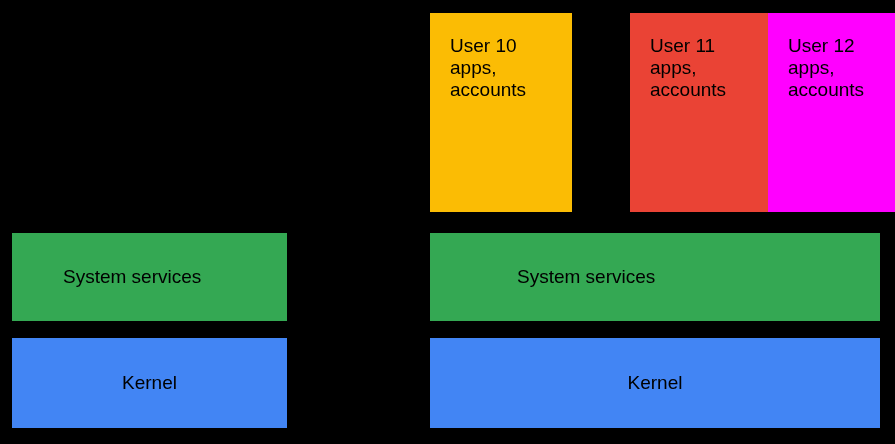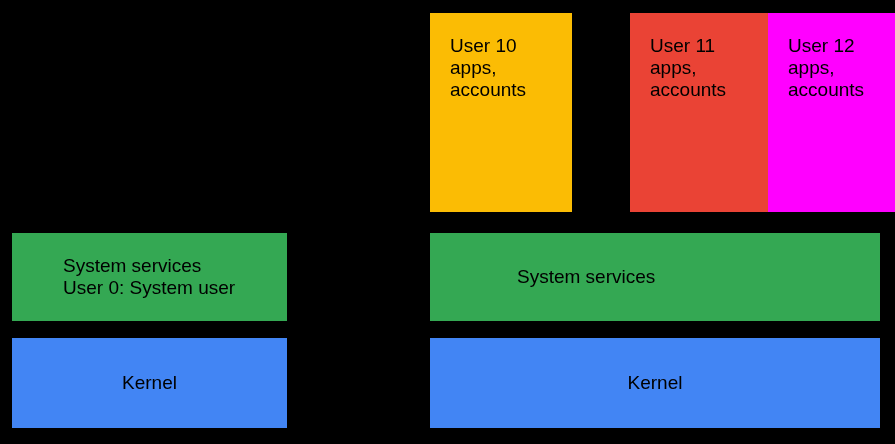--- a/index.html
+++ b/index.html
@@ -53,21 +53,20 @@
   .line { display: block; }
 </style>
 </head>
 <body>
 
 <div class="canvas">
 
 
   <div class="box sys-left" style="background: rgb(52, 168, 83);">
     <span class="line">System services</span>
-    <span class="line">User 0: System user</span>
   </div>
 
   <div class="box kernel-left" style="background: rgb(66, 133, 244);">
     <span class="line">Kernel</span>
   </div>
 
   <div class="box user-tall u10" style="background: rgb(251, 188, 4);">
     <span class="line">User 10 apps, accounts</span>
   </div>
 

